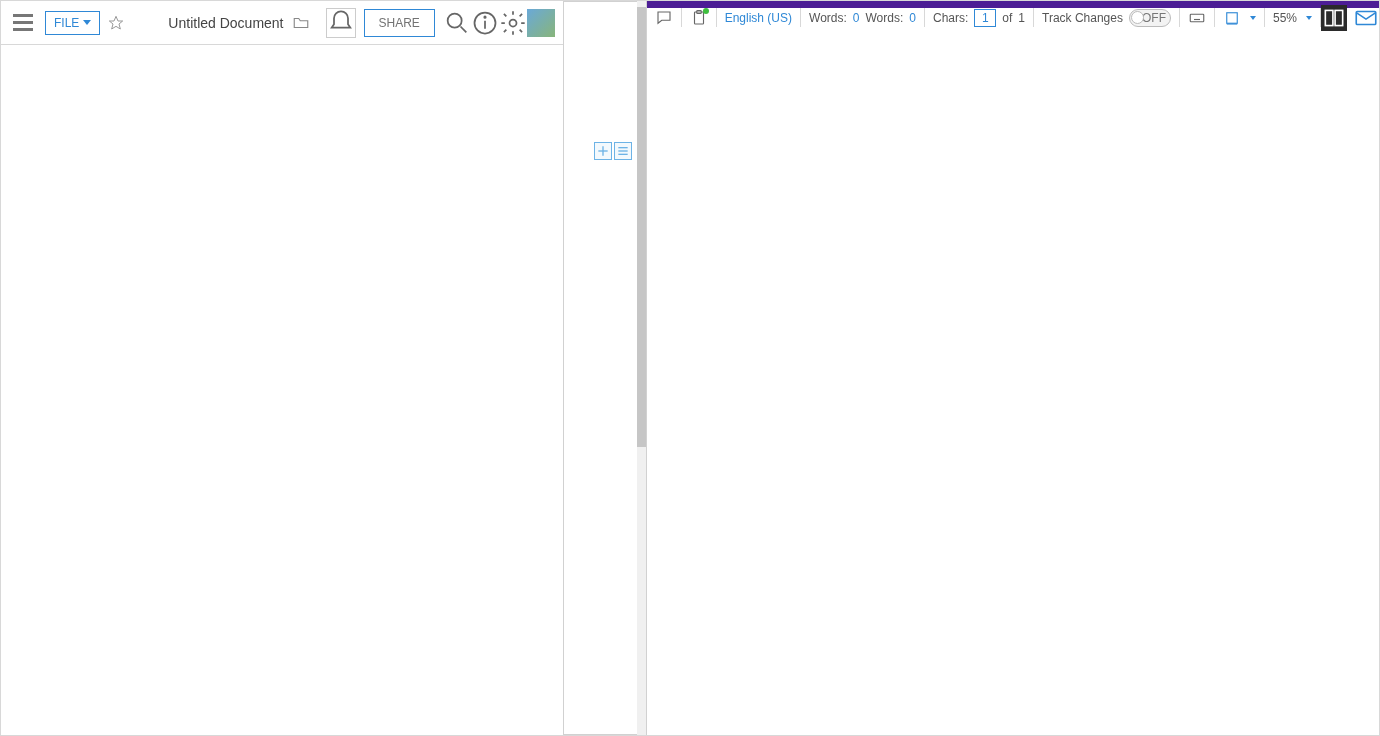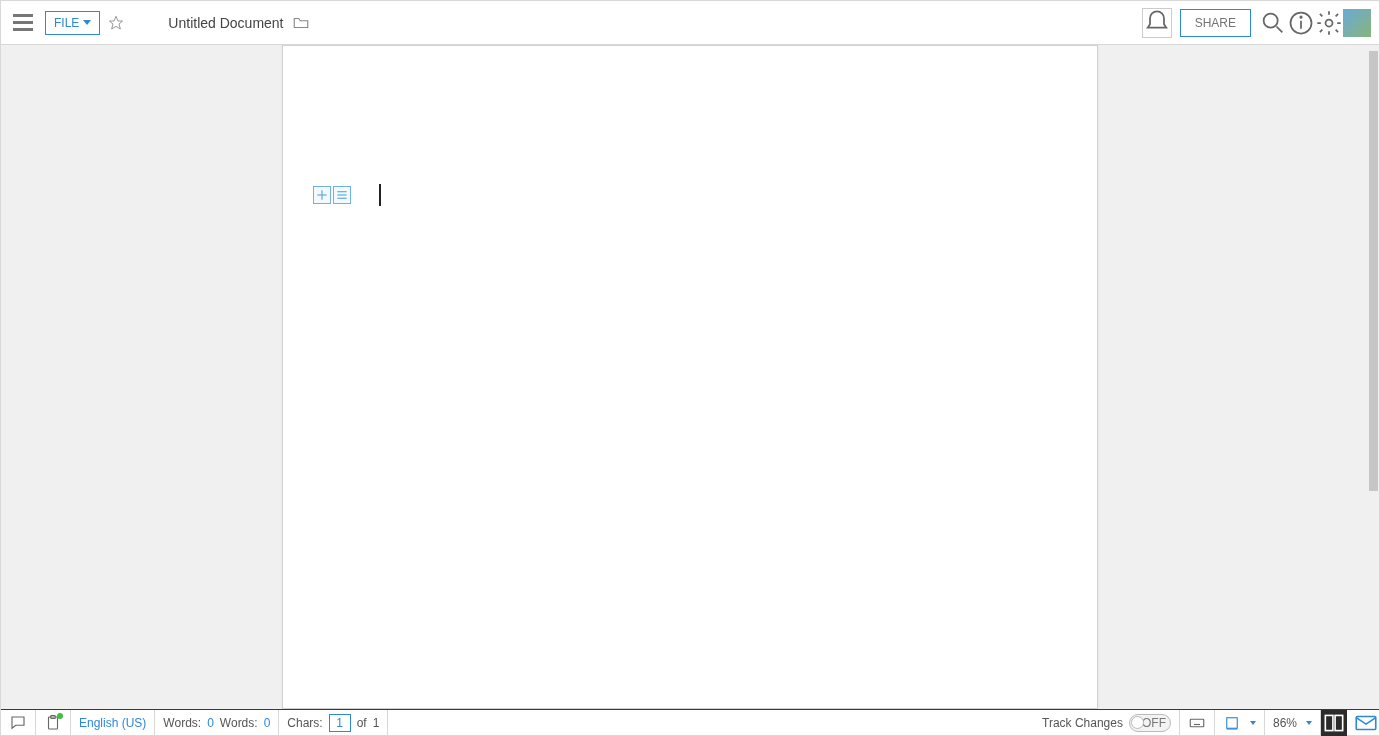--- a/index.html
+++ b/index.html
@@ -1,17 +1,17 @@
 <!DOCTYPE html>
 <html><head>
 <meta charset="utf-8">
 <style>
   * { box-sizing: border-box; margin: 0; padding: 0; }
   html, body { width: 1380px; height: 736px; font-family: Arial, Helvetica, sans-serif; font-size: 13px; color: #333; overflow: hidden; background: #fff; }
-  .app { display: flex; flex-direction: column; width: 100%; height: 100%; border: 1px solid #d8d8d8; }
+  .app { display: flex; flex-direction: row; width: 100%; height: 100%; border: 1px solid #d8d8d8; }
 
   
   .topbar { display: flex; align-items: center; height: 44px; border-bottom: 1px solid #d8d8d8; padding: 0 8px; gap: 8px; }
   .hamburger { width: 28px; height: 28px; display: flex; flex-direction: column; justify-content: center; gap: 4px; padding: 4px; cursor: pointer; }
   .hamburger span { height: 3px; background: #777; }
   .file-btn { display: flex; align-items: center; gap: 4px; border: 1px solid #2f88d6; color: #2f88d6; padding: 4px 8px; font-size: 12px; cursor: pointer; }
   .file-btn .caret { width:0;height:0;border-left:4px solid transparent;border-right:4px solid transparent;border-top:5px solid #2f88d6; }
   .star-icon { width: 16px; height: 16px; color: #999; }
   .doc-title { font-size: 14px; color: #444; margin-left: 36px; }
   .folder-icon-wrap { width: 18px; height: 18px; color: #888; }
@@ -29,21 +29,21 @@
   
   .canvas-area { flex: 1; display: flex; justify-content: center; background: #f0f0f0; overflow: hidden; position: relative; }
   .page { width: 816px; background: #fff; border: 1px solid #d1d1d1; margin-top: 0; position: relative; box-shadow: 0 0 3px rgba(0,0,0,0.05);}
   .page-inner { position: absolute; top: 140px; left: 30px; display:flex; align-items:center; gap:2px;}
   .mini-box { width: 18px; height: 18px; border: 1px solid #6db3e6; display:flex; align-items:center; justify-content:center; color:#6db3e6; font-size:11px; cursor:pointer; background:#f3f9fd;}
   .cursor-line { position:absolute; top:138px; left:96px; width:1.5px; height:22px; background:#222; }
   .scrollbar-v { position:absolute; right:1px; top:0; width:9px; height:100%; background:#f0f0f0;}
   .scrollbar-v .thumb { position:absolute; top:6px; left:0; width:100%; height:440px; background:#c6c6c6;}
 
   
-  .bottombar { display:flex; align-items:center; height:26px; border-top:1px solid #4c1d95; font-size:12px; color:#555;}
+  .bottombar { display:flex; align-items:center; height:26px; border-top:7px solid #4c1d95; font-size:12px; color:#555;}
   .bb-sec { display:flex; align-items:center; padding:0 8px; height:100%; border-right:1px solid #d8d8d8; gap:6px;}
   .bb-sec.no-border { border-right:none; }
   .bb-icon { width:18px; height:18px; display:flex; align-items:center; justify-content:center; color:#666; cursor:pointer;}
   .link-blue { color:#2f88d6; cursor:pointer;}
   .page-input { width:22px; height:18px; border:1px solid #2f88d6; text-align:center; color:#2f88d6; font-size:12px;}
   .bottombar .flex-grow { flex:1; }
   .track-off { border:1px solid #bbb; border-radius:9px; padding:1px 4px 1px 12px; font-size:12px; color:#777; position:relative; cursor:pointer; background:#f3f3f3;}
   .track-off::before { content:""; position:absolute; left:1px; top:1px; width:11px; height:11px; border-radius:50%; background:#fff; border:1px solid #bbb;}
   .caret-sm { width:0;height:0;border-left:3px solid transparent;border-right:3px solid transparent;border-top:4px solid #2f88d6; display:inline-block; margin-left:3px;}
   .view-toggle { width:26px; height:26px; display:flex; align-items:center; justify-content:center; cursor:pointer;}
@@ -191,21 +191,21 @@
     <div class="bb-sec">
       <div class="bb-icon" style="color:#2f88d6;">
         <svg viewBox="0 0 24 24" fill="none" stroke="currentColor" stroke-width="1.5">
             <rect x="5" y="5" width="14" height="14"></rect>
             <line x1="5" y1="20" x2="19" y2="20"></line>
           </svg>
       </div>
       <span class="caret-sm"></span>
     </div>
     <div class="bb-sec">
-      <span>86%</span>
+      <span>55%</span>
       <span class="caret-sm"></span>
     </div>
     <div class="bb-sec no-border" style="padding:0;">
       <div class="view-toggle active">
         <svg viewBox="0 0 24 24" width="16" height="16" fill="none" stroke="currentColor" stroke-width="1.5">
             <rect x="4" y="5" width="7" height="14"></rect>
             <rect x="13" y="5" width="7" height="14"></rect>
           </svg>
       </div>
       <div class="view-toggle" style="color:#2f88d6;">

